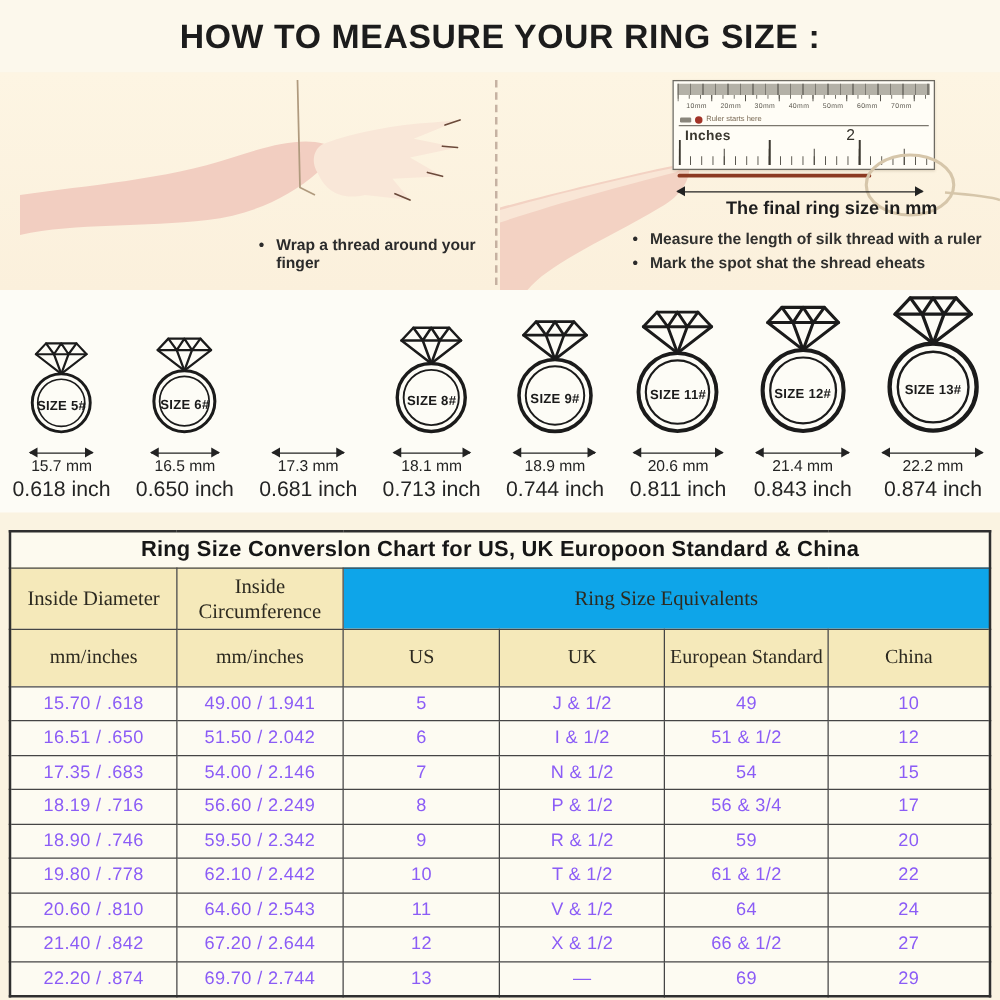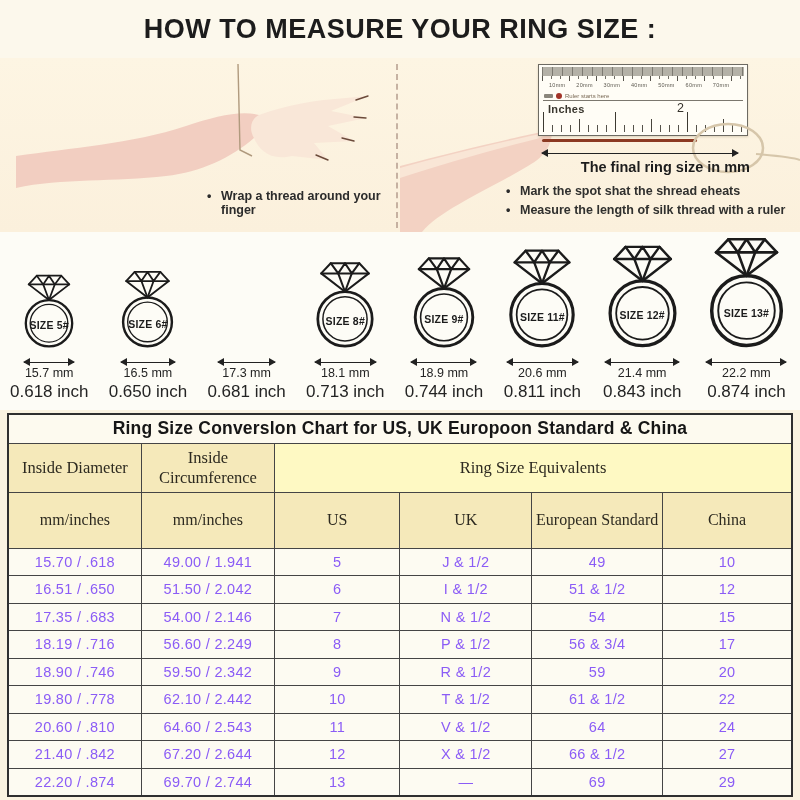--- a/index.html
+++ b/index.html
@@ -62,28 +62,28 @@
   
   .rings { height:178px; background:#fdfcf6; display:flex; align-items:flex-end; justify-content:space-between; padding:0 10px 8px 10px; }
   .ring-item { display:flex; flex-direction:column; align-items:center; }
   .ring-graphic { position:relative; }
   .ring-label { position:absolute; left:50%; top:66%; transform:translate(-50%,-50%); font-size:10.5px; font-weight:700; letter-spacing:.2px; color:#1b1b1b; white-space:nowrap; }
   .ring-item .measure-arrow { margin:9px 0 3px 0; }
   .ring-mm { font-size:12.5px; color:#242424; }
   .ring-inch { font-size:17px; color:#242424; margin-top:2px; }
 
   
-  .table-wrap { padding:3px 7px 0 7px; }
+  .table-wrap { padding:3px 7px 0 7px;margin-top:11px; }
   table.conv { width:100%; border-collapse:collapse; table-layout:fixed; border:2.5px solid #2f2f2f; background:#fdfbf2; }
   table.conv td { border:1.5px solid #454545; text-align:center; vertical-align:middle; }
   .t-title { height:29px; font-size:17.5px; font-weight:700; letter-spacing:.2px; background:#fdfaef; color:#161616; }
   .t-h1 { height:49px; font-family:"Liberation Serif", serif; font-size:16.5px; color:#2d2a20; }
-  .t-h2 { height:56px; font-family:"Liberation Serif", serif; font-size:16px; color:#2d2a20; }
+  .t-h2 { height:46px; font-family:"Liberation Serif", serif; font-size:16px; color:#2d2a20; }
   .yellow { background:#f5e9ba; }
-  .cream  { background:#fef9c3; }
+  .cream  { background:#0ea5e9; }
   .t-data td { height:27.5px; font-size:14.5px; color:#8b5cf6; letter-spacing:.3px; background:#fdfbf2; }
 </style>
 </head>
 <body>
 
 <svg width="0" height="0" style="position:absolute">
   <defs>
     <g id="ring-glyph">
       <circle cx="50" cy="88" r="40" fill="none" stroke="#1b1b1b" stroke-width="4"></circle>
       <circle cx="50" cy="88" r="32.5" fill="none" stroke="#1b1b1b" stroke-width="2.2"></circle>
@@ -140,22 +140,22 @@
 
     <div class="thread-line"></div>
     <svg class="thread-loop" width="80" height="60" viewBox="0 0 80 60">
       <ellipse cx="40" cy="30" rx="35" ry="24" fill="none" stroke="#d6c6aa" stroke-width="2.5"></ellipse>
     </svg>
 
     <div class="measure-arrow final-arrow"></div>
     <div class="final-label">The final ring size in mm</div>
 
     <div class="notes">
+      <div class="note-item">Measure the length of silk thread with a ruler</div>
       <div class="note-item">Mark the spot shat the shread eheats</div>
-      <div class="note-item">Measure the length of silk thread with a ruler</div>
     </div>
   </div>
 </div>
 
 <div class="rings">
 
   <div class="ring-item">
     <div class="ring-graphic"><svg viewBox="0 0 100 132" width="58" height="77">
           <use href="#ring-glyph"></use>
         </svg>

